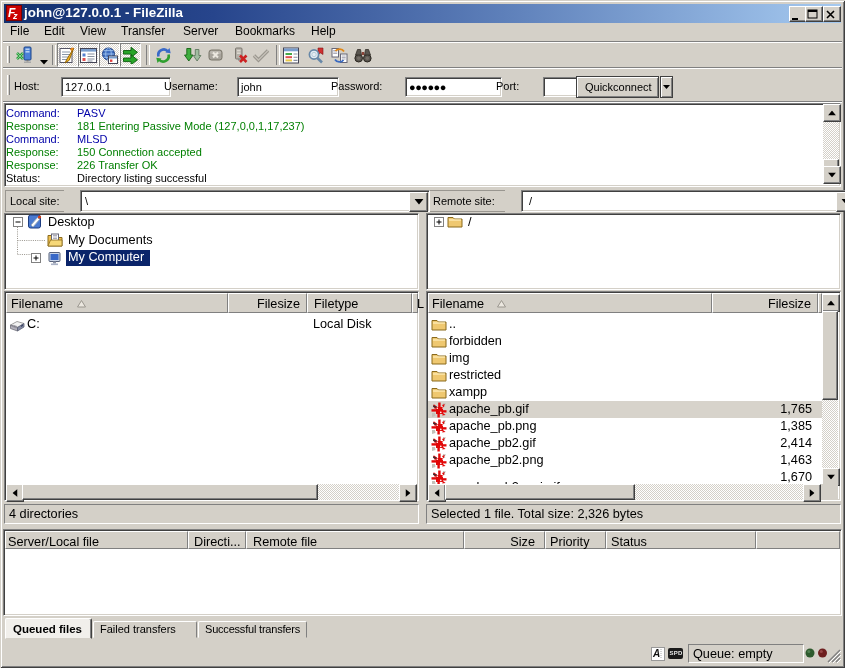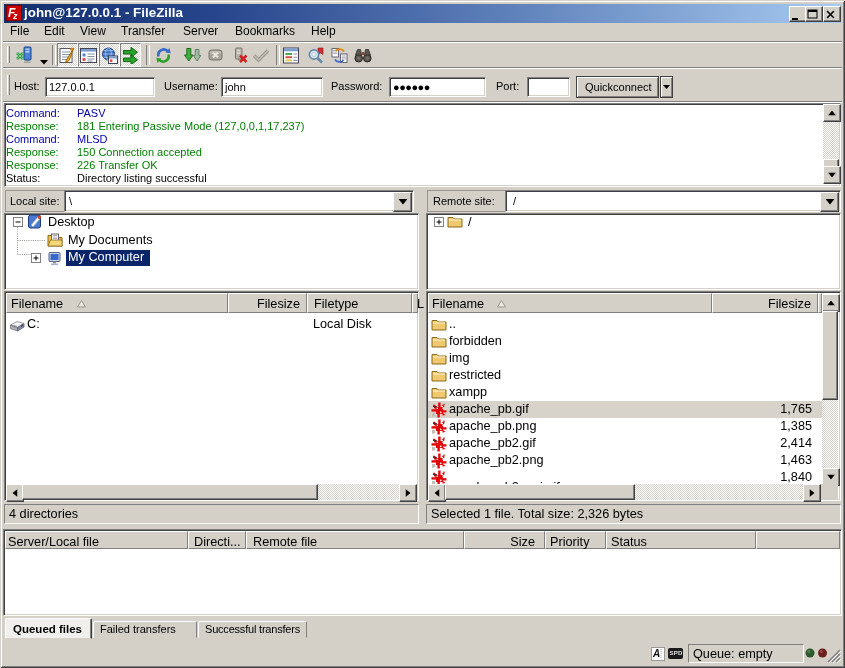--- a/index.html
+++ b/index.html
@@ -5,21 +5,21 @@
 html,body{margin:0;padding:0;}
 body{width:845px;height:668px;overflow:hidden;font-family:"Liberation Sans",sans-serif;}
 #win{position:relative;width:845px;height:668px;background:#d4d0c8;
 box-shadow:inset 1px 1px 0 #d4d0c8, inset -1px -1px 0 #404040, inset 2px 2px 0 #ffffff, inset -2px -2px 0 #808080;}
 .abs{position:absolute;}
 .t11{font-size:11px;line-height:13px;color:#000;white-space:pre;}
 .t12{font-size:12px;line-height:13px;color:#000;white-space:pre;}
 .t13{font-size:12.7px;line-height:13px;color:#000;white-space:pre;}
 .raised{border:1px solid;border-color:#fff #404040 #404040 #fff;box-shadow:inset -1px -1px 0 #808080;background:#d4d0c8;}
 .sunk2{border:1px solid #808080;border-right-color:#fff;border-bottom-color:#fff;box-shadow:inset 1px 1px 0 #404040,inset -1px -1px 0 #d4d0c8;background:#fff;}
-.field{border:1px solid #808080;border-right-color:#fff;border-bottom-color:#fff;box-shadow:inset 1px 1px 0 #404040,inset -1px -1px 0 #d4d0c8;background:#fff;}
+.field{border:1px solid #808080;border-right-color:#fff;border-bottom-color:#fff;box-shadow:inset 1px 1px 0 #404040,inset -1px -1px 0 #d4d0c8;background:#fff;margin-left:16px;}
 .sunk1{border:1px solid;border-color:#808080 #fff #fff #808080;}
 .dither{background-image:conic-gradient(#fff 0 25%,#d4d0c8 0 50%,#fff 0 75%,#d4d0c8 0);background-size:2px 2px;}
 .tbtn{position:absolute;top:0px;width:21px;height:24px;border:1px solid;border-color:#808080 #fff #fff #808080;box-sizing:border-box;}
 .tico{position:absolute;left:1px;top:3px;}
 .checker{background-image:conic-gradient(#fff 0 25%,#dad5cd 0 50%,#fff 0 75%,#dad5cd 0);background-size:2px 2px;}
 .hdr{position:absolute;top:0;height:20px;background:#d4d0c8;border:1px solid;border-color:#fff #808080 #808080 #fff;box-sizing:border-box;}
 .hdr span{position:absolute;top:3px;font-size:12.7px;white-space:pre;}
 .vsep{width:2px;border-left:1px solid #808080;border-right:1px solid #fff;}
 .arrowbtn{position:absolute;background:#d4d0c8;border:1px solid;border-color:#fff #404040 #404040 #fff;box-shadow:inset -1px -1px 0 #808080;}
 .arrowbtn svg{position:absolute;left:50%;top:50%;transform:translate(-50%,-50%);}
@@ -436,21 +436,21 @@
     <span class="t13 abs" style="left:284px;top:121px;width:100px;text-align:right;">2,414</span>
     <svg width="16" height="16" viewBox="0 0 16 16" style="position:absolute;left:3px;top:137px;">
           <use href="#redfile16"></use>
         </svg>
     <span class="t13 abs" style="left:21px;top:138px;">apache_pb2.png</span>
     <span class="t13 abs" style="left:284px;top:138px;width:100px;text-align:right;">1,463</span>
     <svg width="16" height="16" viewBox="0 0 16 16" style="position:absolute;left:3px;top:154px;">
           <use href="#redfile16"></use>
         </svg>
     <span class="t13 abs" style="left:21px;top:155px;margin-top:10px;">apache_pb2_ani.gif</span>
-    <span class="t13 abs" style="left:284px;top:155px;width:100px;text-align:right;">1,840</span>
+    <span class="t13 abs" style="left:284px;top:155px;width:100px;text-align:right;">1,670</span>
   </div>
   <div class="abs" style="left:395px;top:2px;width:16px;height:190px;">
     <div class="abs dither" style="left:0;top:0;width:16px;height:190px;"></div>
     <div class="abs arrowbtn" style="left:0;top:0;width:16px;height:16px;">
           <svg width="8" height="5">
             <path d="M4 0 L8 5 L0 5 Z" fill="#000"></path>
           </svg>
         </div>
     <div class="abs raised" style="left:0;top:17px;width:16px;height:89px;box-sizing:border-box;"></div>
     <div class="abs arrowbtn" style="left:0;top:174px;width:16px;height:16px;">

